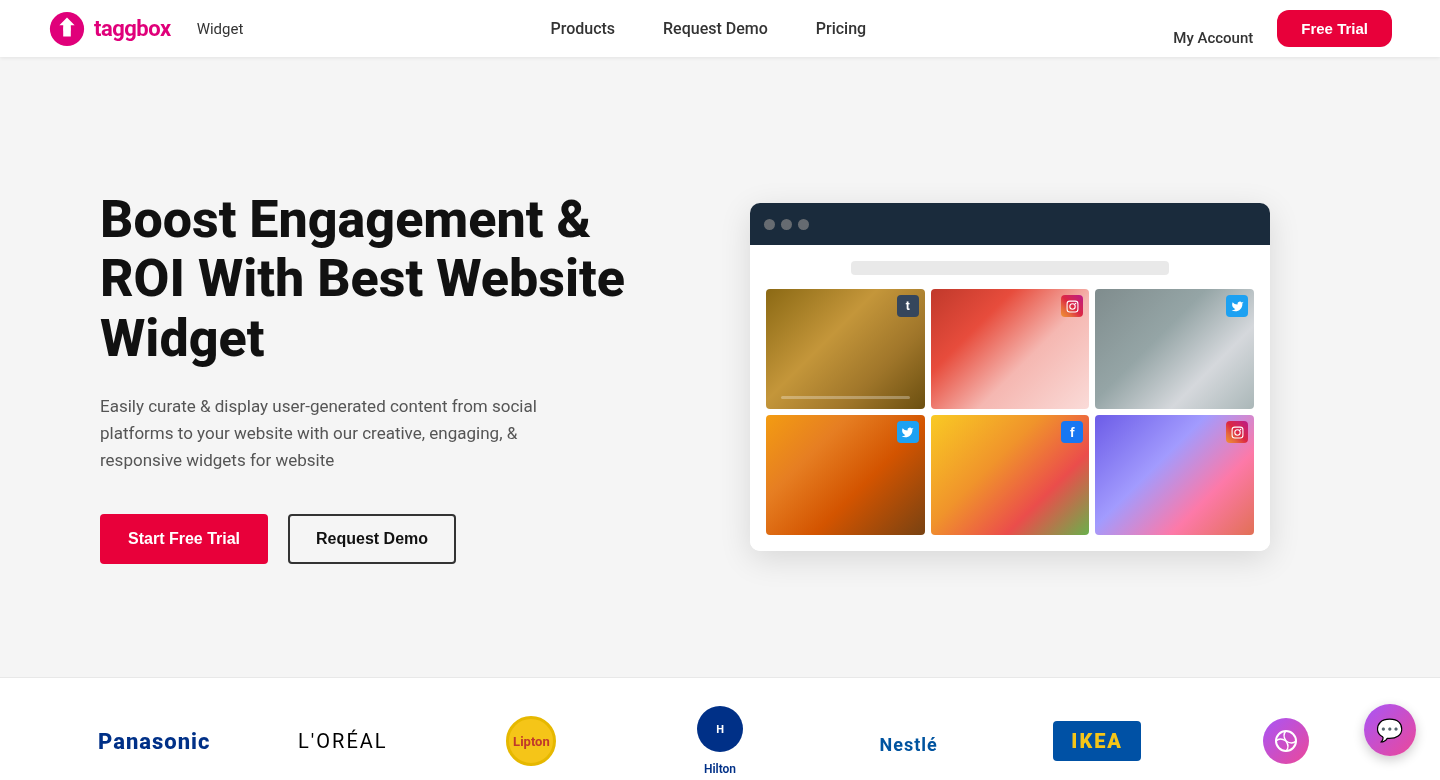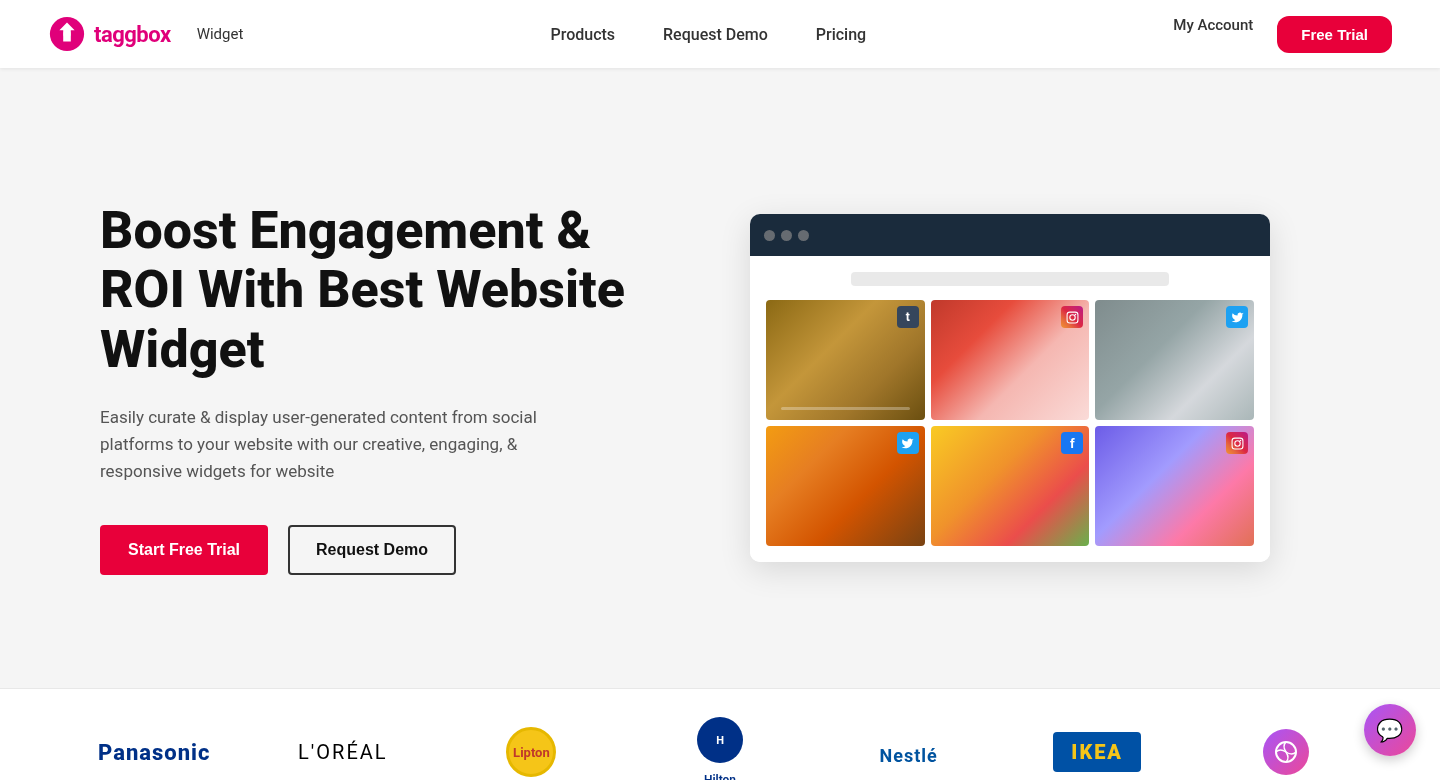--- a/index.html
+++ b/index.html
@@ -5,21 +5,21 @@
     * { margin: 0; padding: 0; box-sizing: border-box; }
     body { font-family: -apple-system, BlinkMacSystemFont, 'Segoe UI', Roboto, sans-serif; background: #f5f5f5; overflow-x: hidden; }
 
     
     .navbar {
       background: #fff;
       display: flex;
       align-items: center;
       justify-content: space-between;
       padding: 0 48px;
-      height: 68px;
+      height: 57px;
       box-shadow: 0 1px 4px rgba(0,0,0,0.08);
       position: relative;
       z-index: 10;
     }
     .nav-logo {
       display: flex;
       align-items: center;
       gap: 8px;
       text-decoration: none;
     }
@@ -46,21 +46,21 @@
       list-style: none;
     }
     .nav-links a {
       text-decoration: none;
       color: #333;
       font-size: 16px;
       font-weight: 500;
     }
     .nav-right {
       display: flex;
-      align-items: flex-start;
+      align-items: flex-end;
       gap: 24px;
     }
     .nav-my-account {
       font-size: 15px;
       color: #333;
       text-decoration: none;
       font-weight: 500;
     }
     .btn-free-trial {
       background: #e8003a;

